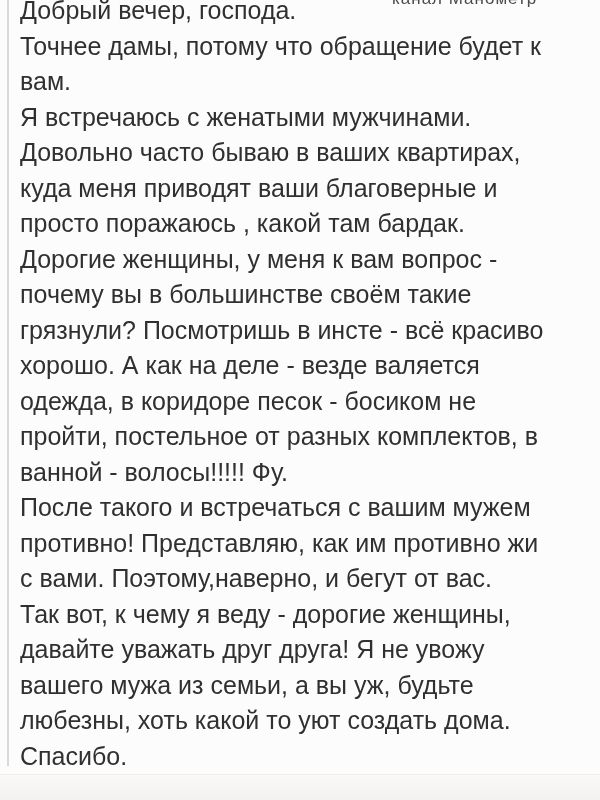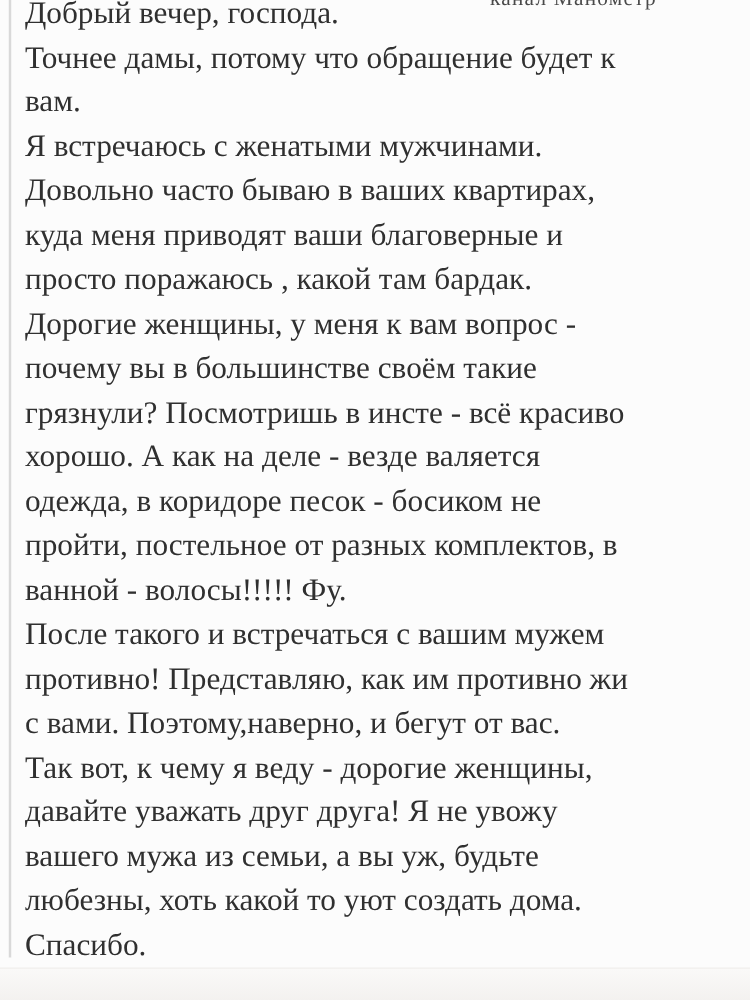--- a/index.html
+++ b/index.html
@@ -11,21 +11,20 @@
     height: 800px;
     overflow: hidden;
     position: relative;
     background: #fcfcfc;
     font-family: "Liberation Sans", "DejaVu Sans", sans-serif;
   }
   .page {
     position: absolute;
     inset: 0;
     overflow: hidden;
-    font-family: Liberation Serif, serif;
   }
   
   .watermark {
     position: absolute;
     top: -11px;
     left: 392px;
     font-size: 17px;
     letter-spacing: 1px;
     color: #4a4a4a;
     white-space: nowrap;

